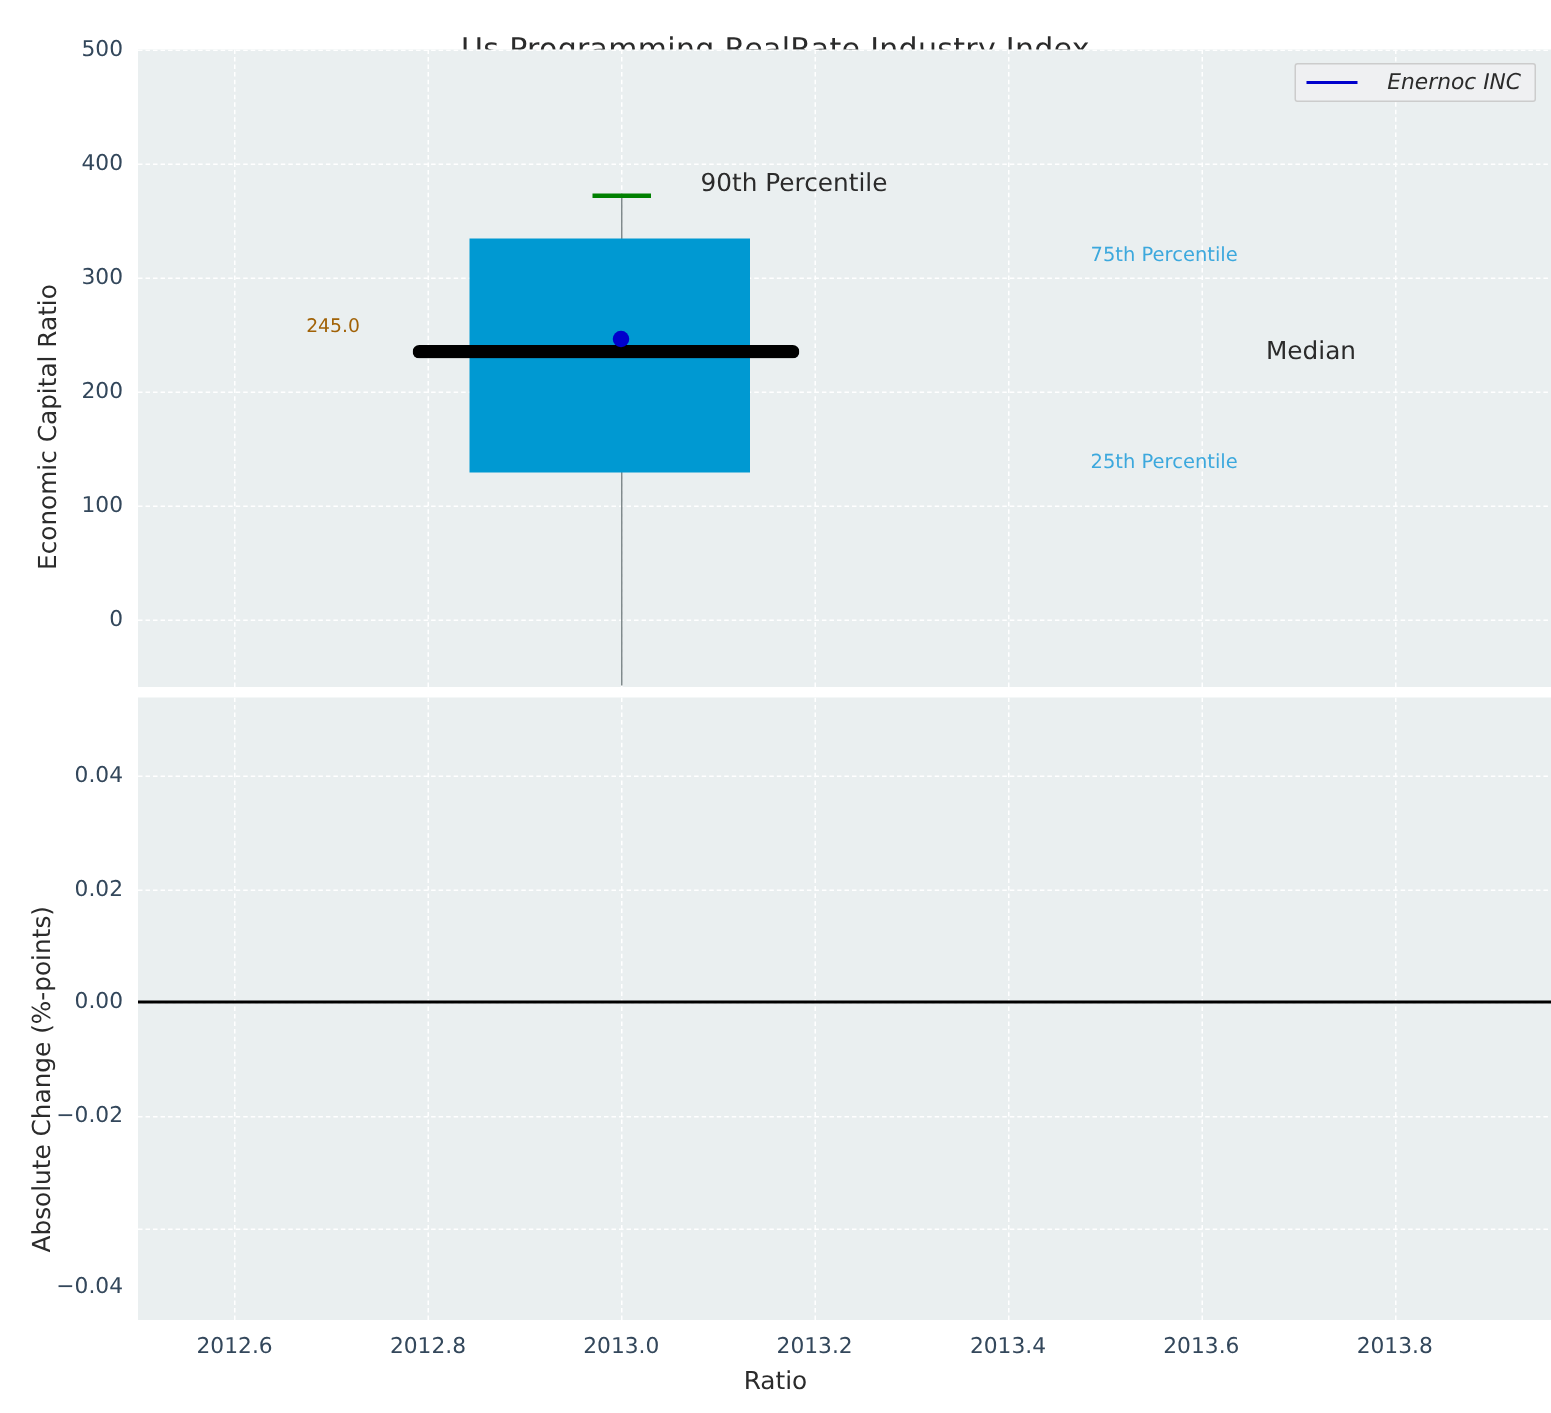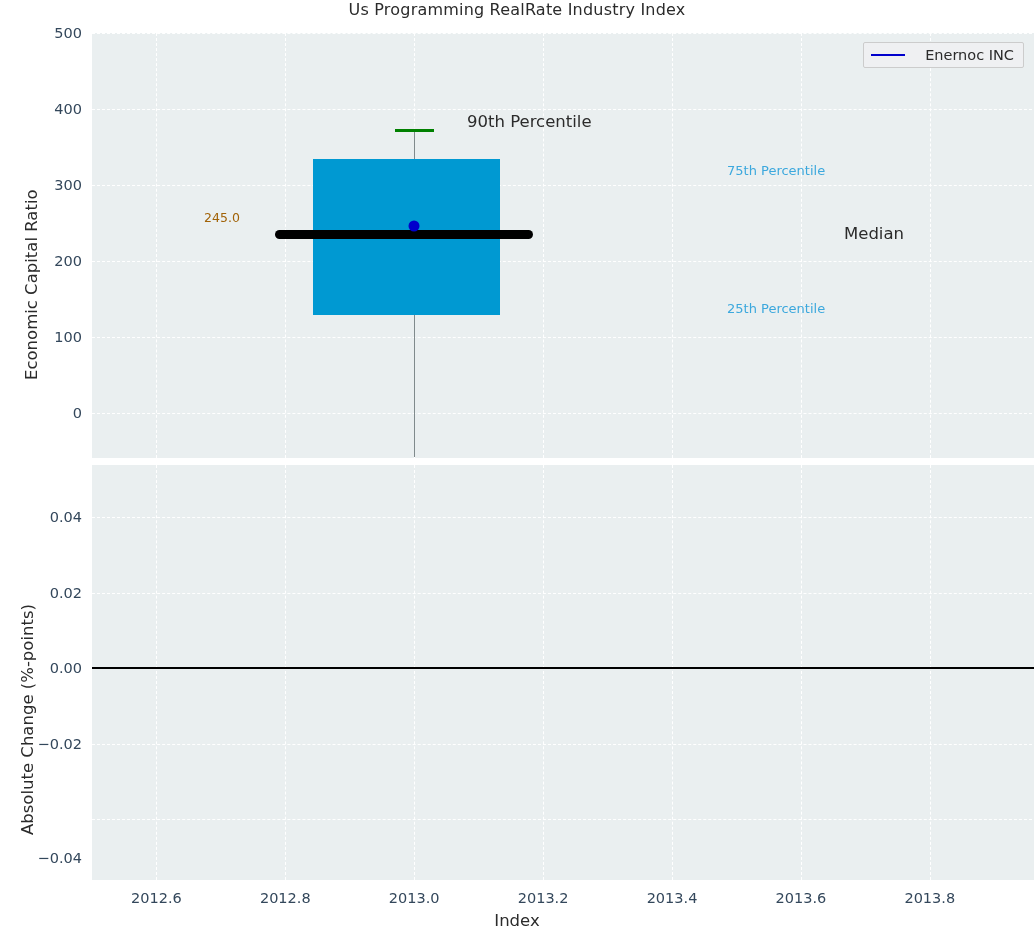--- a/index.html
+++ b/index.html
@@ -20,24 +20,24 @@
     left: 0; top: 0;
     width: 1034px;
     height: 942px;
     background: #ffffff;
   }
 
   
   .chart-title {
     position: absolute;
     left: 0;
-    top: 0;
+    top: 20px;
     width: 1034px;
     text-align: center;
-    font-size: 16px;
+    font-size: 20px;
     color: #2b2b2b;
     font-family: "DejaVu Sans", sans-serif;
     letter-spacing: 0.2px;
   }
 
   
   .panel {
     position: absolute;
     background: #eaeff0;
     overflow: hidden;
@@ -130,20 +130,21 @@
     top: 42px;
     background: #eff0f2;
     border: 1px solid #cccccc;
     border-radius: 2px;
     padding: 4px 9px 4px 7px;
     display: flex;
     align-items: center;
     gap: 20px;
     font-size: 14.5px;
     color: #2b2b2b;
+    font-style: italic;
   }
   #legend .leg-line {
     display: inline-block;
     width: 34px;
     height: 0;
     border-top: 2px solid #0000cc;
   }
 
   
   .box-rect {
@@ -286,20 +287,20 @@
   <div class="xtick-lbl" style="left:156.4px;">2012.6</div>
   <div class="xtick-lbl" style="left:285.3px;">2012.8</div>
   <div class="xtick-lbl" style="left:414.2px;">2013.0</div>
   <div class="xtick-lbl" style="left:543.1px;">2013.2</div>
   <div class="xtick-lbl" style="left:672.0px;">2013.4</div>
   <div class="xtick-lbl" style="left:800.9px;">2013.6</div>
   <div class="xtick-lbl" style="left:929.8px;">2013.8</div>
 
   <div class="ylabel" id="ylabel-top">Economic Capital Ratio</div>
   <div class="ylabel" id="ylabel-bottom">Absolute Change (%-points)</div>
-  <div id="xlabel">Index</div>
+  <div id="xlabel">Ratio</div>
 
   <div id="legend">
     <span class="leg-line"></span>
     <span>Enernoc INC</span>
   </div>
 
 </div>
 
 </body></html>

